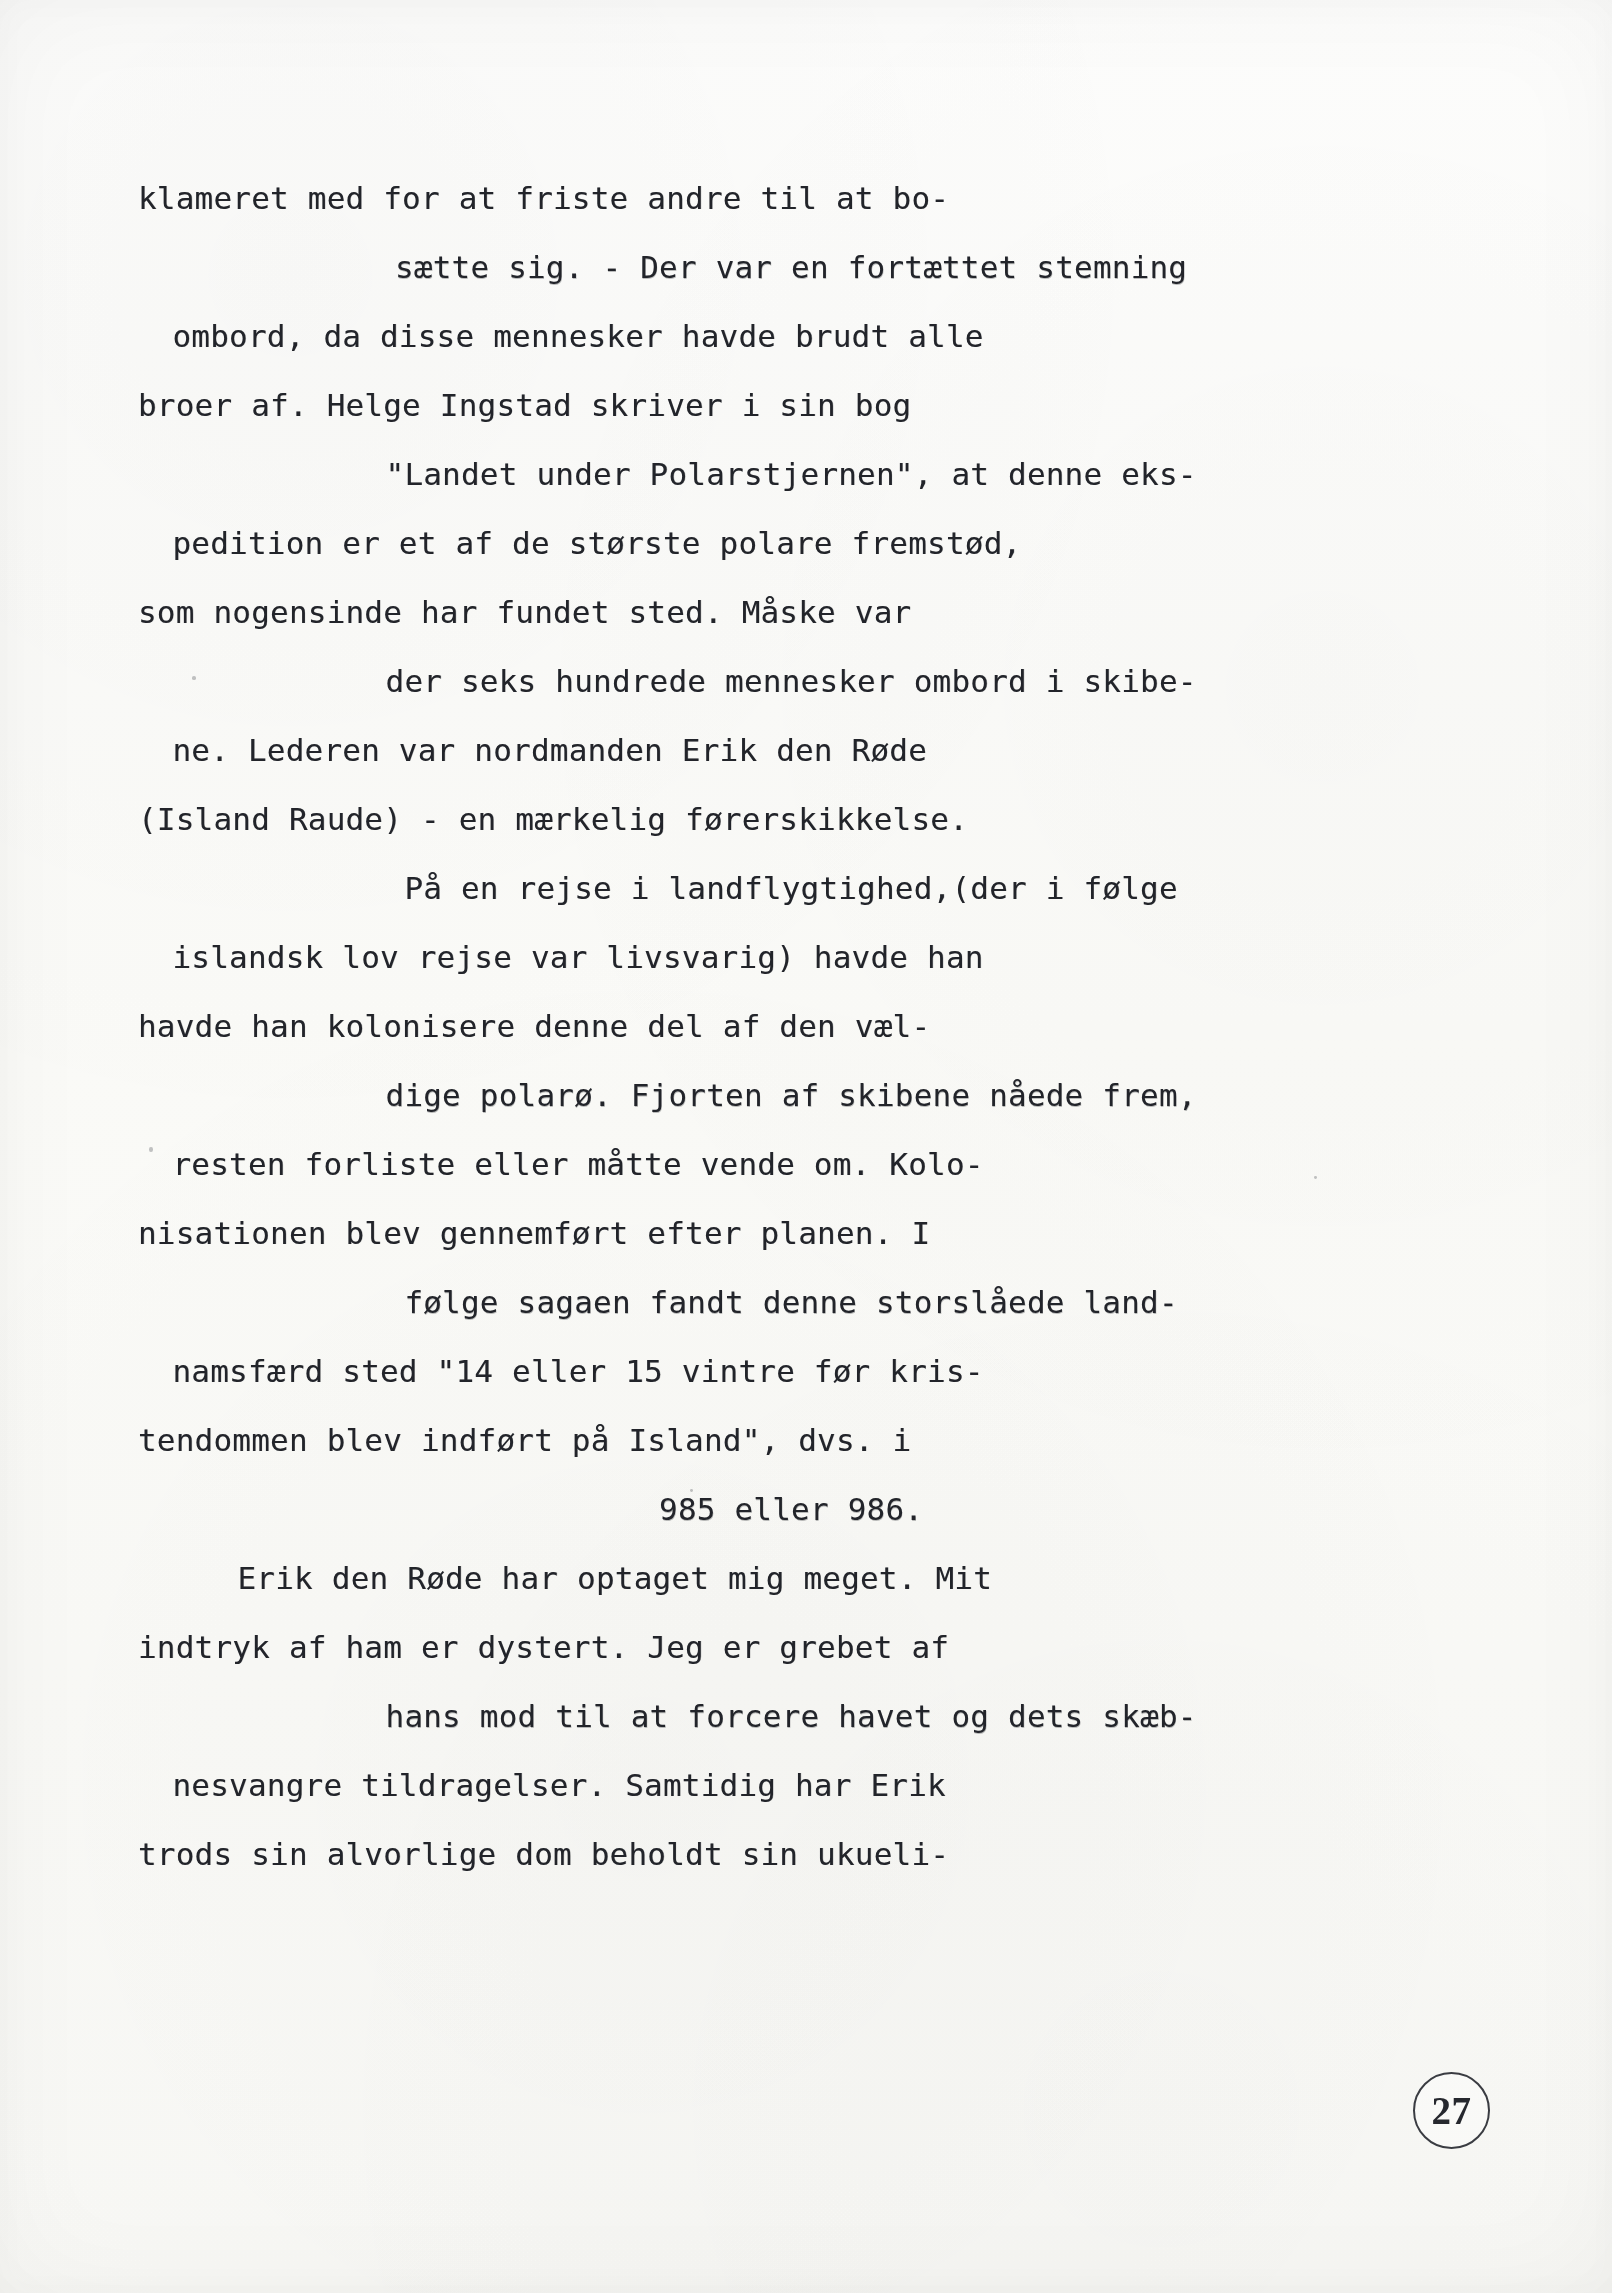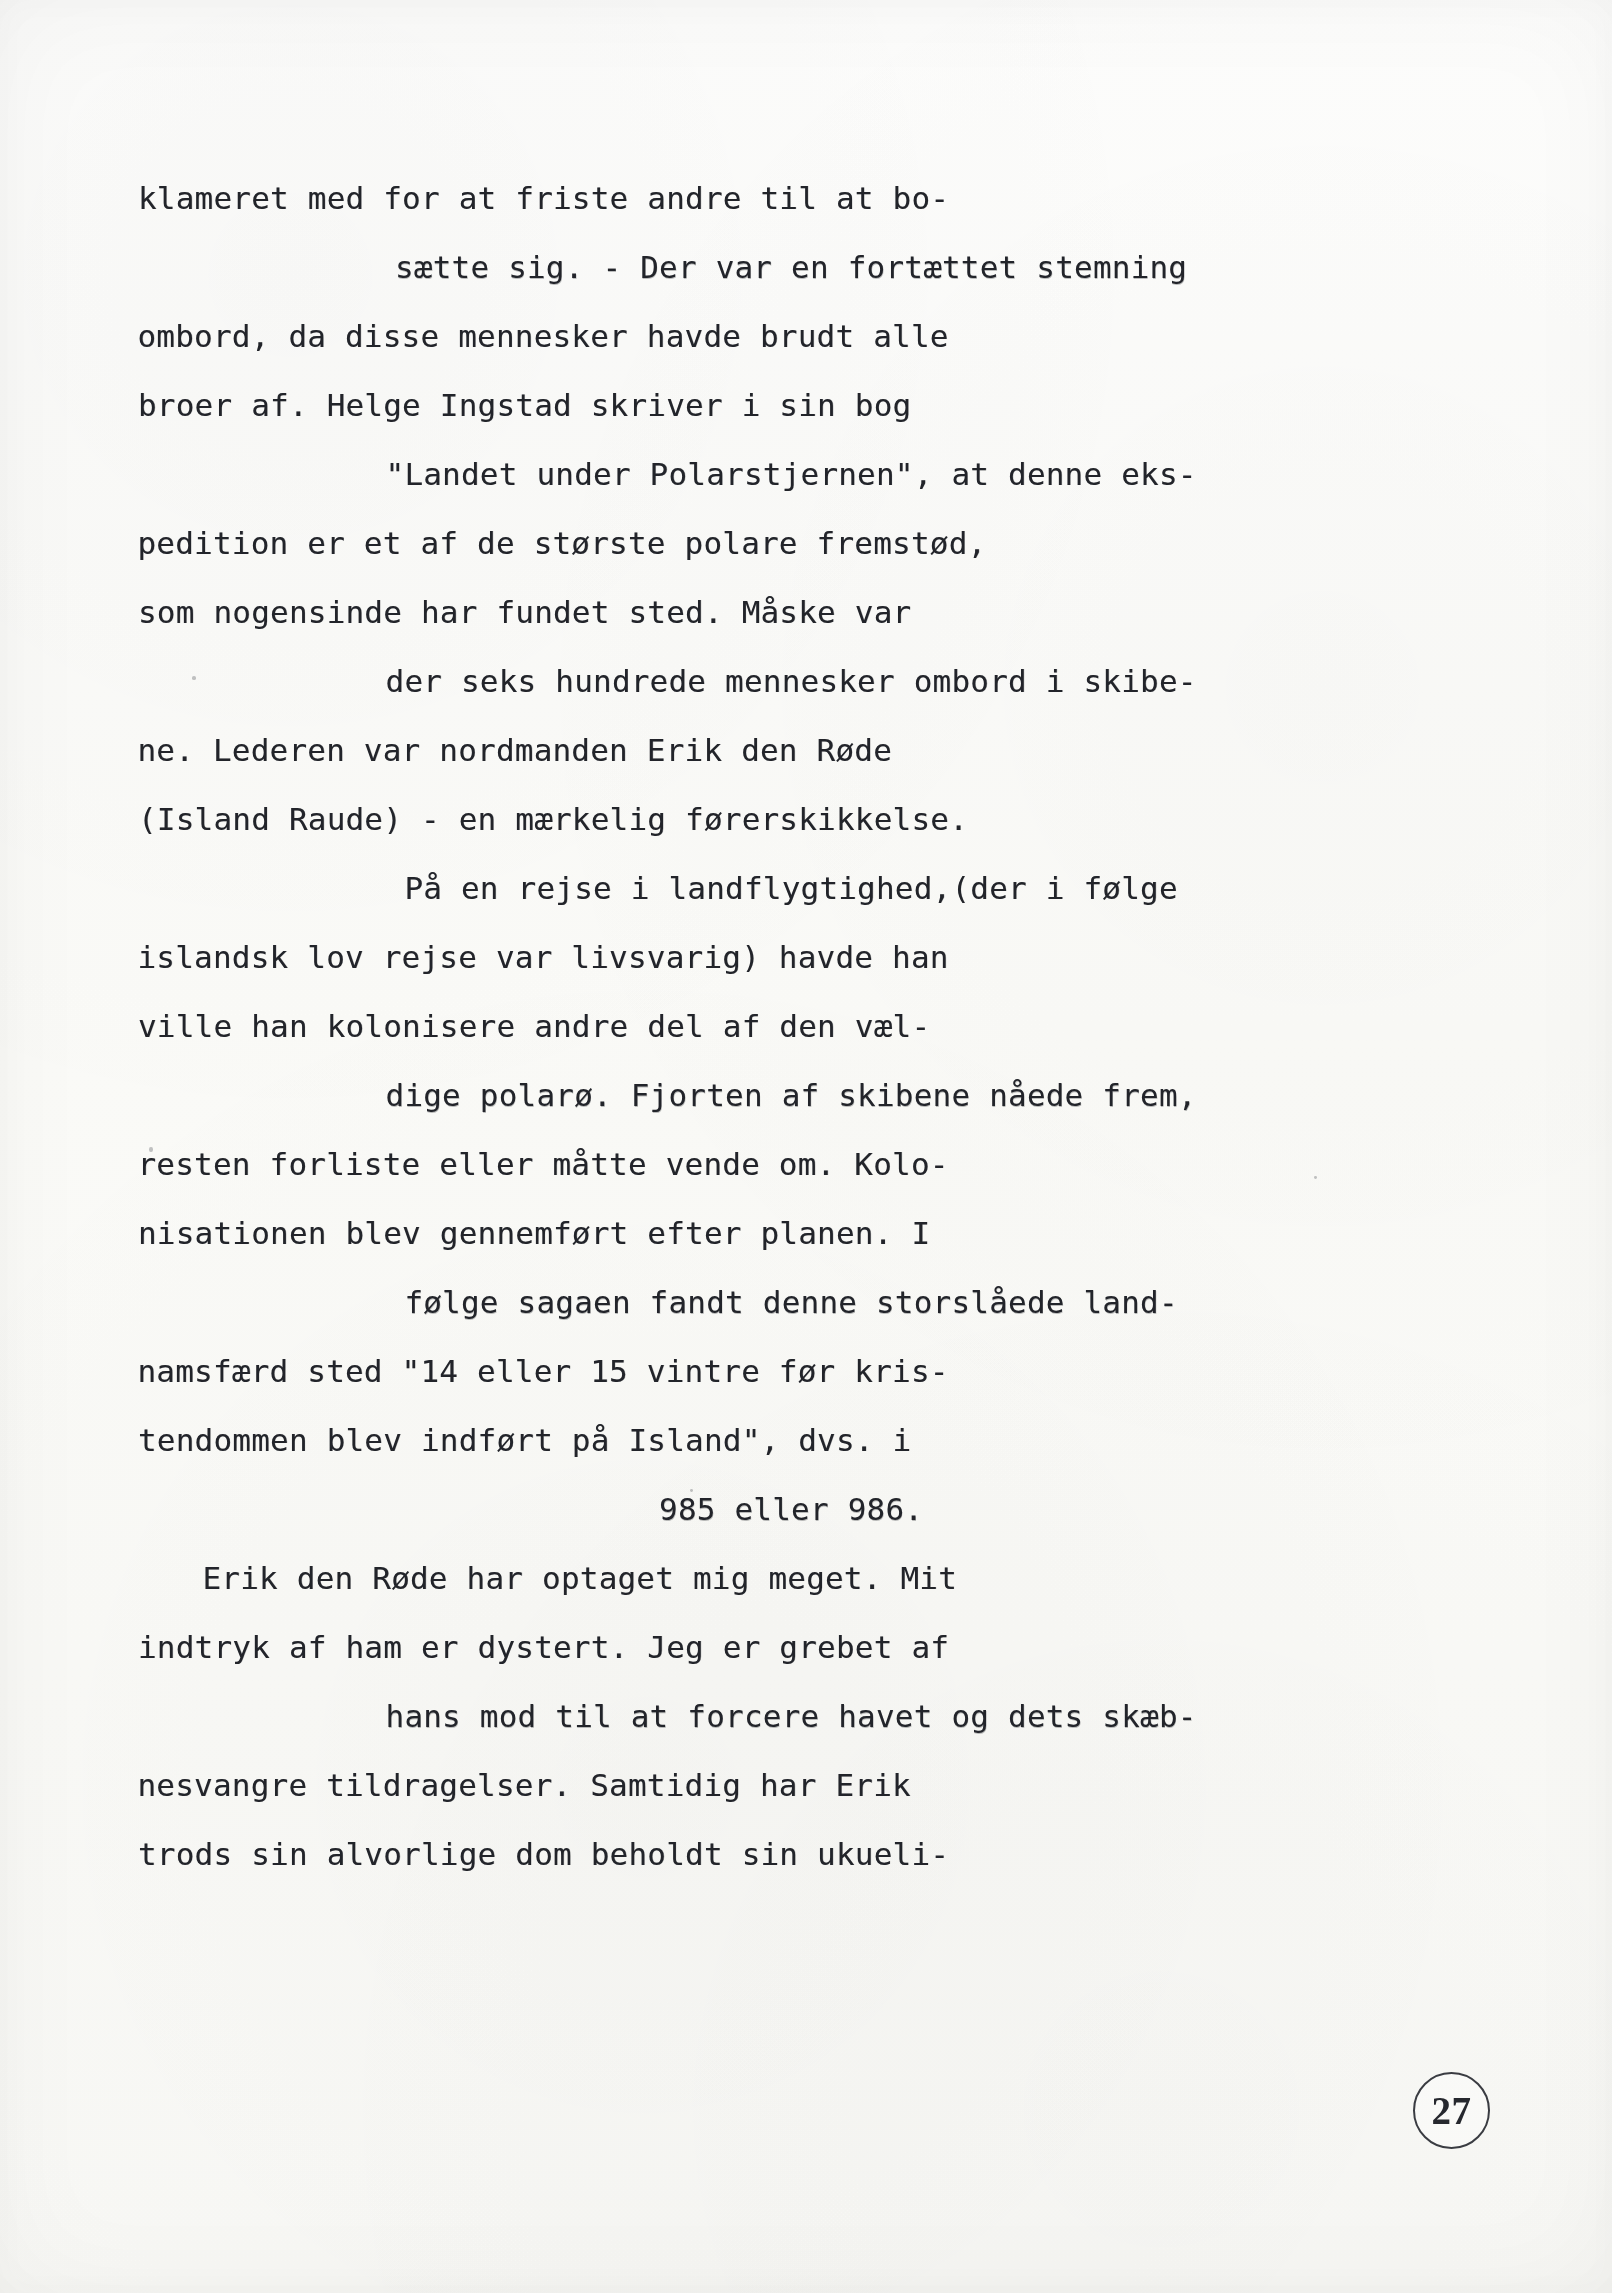--- a/index.html
+++ b/index.html
@@ -51,21 +51,21 @@
     color: #22242a;
     white-space: pre;
     margin: 0;
     
     text-shadow: 0.4px 0.2px 0.2px rgba(40,42,48,0.30);
   }
 
   
   .line:nth-child(3n+1)  { transform: translateX(0px)  translateY(0px); }
   .line:nth-child(3n+2)  { transform: translateX(0.6px)  translateY(0.3px); text-align: center; }
-  .line:nth-child(3n+3)  { transform: translateX(-0.5px) translateY(-0.2px); }
+  .line:nth-child(3n+3)  { transform: translateX(-0.5px) translateY(-0.2px); margin-left: 35px; }
 
   .line.indent {
     text-indent: 65px;
   }
 
   
   .page-number {
     position: absolute;
     left: 1413px;
     top: 2072px;
@@ -110,21 +110,21 @@
     <p class="line">ombord, da disse mennesker havde brudt alle</p>
     <p class="line">broer af. Helge Ingstad skriver i sin bog</p>
     <p class="line">"Landet under Polarstjernen", at denne eks-</p>
     <p class="line">pedition er et af de største polare fremstød,</p>
     <p class="line">som nogensinde har fundet sted. Måske var</p>
     <p class="line">der seks hundrede mennesker ombord i skibe-</p>
     <p class="line">ne. Lederen var nordmanden Erik den Røde</p>
     <p class="line">(Island Raude) - en mærkelig førerskikkelse.</p>
     <p class="line">På en rejse i landflygtighed,(der i følge</p>
     <p class="line">islandsk lov rejse var livsvarig) havde han</p>
-    <p class="line">ville han kolonisere andre del af den væl-</p>
+    <p class="line">havde han kolonisere denne del af den væl-</p>
     <p class="line">dige polarø. Fjorten af skibene nåede frem,</p>
     <p class="line">resten forliste eller måtte vende om. Kolo-</p>
     <p class="line">nisationen blev gennemført efter planen. I</p>
     <p class="line">følge sagaen fandt denne storslåede land-</p>
     <p class="line">namsfærd sted "14 eller 15 vintre før kris-</p>
     <p class="line">tendommen blev indført på Island", dvs. i</p>
     <p class="line">985 eller 986.</p>
     <p class="line indent">Erik den Røde har optaget mig meget. Mit</p>
     <p class="line">indtryk af ham er dystert. Jeg er grebet af</p>
     <p class="line">hans mod til at forcere havet og dets skæb-</p>

